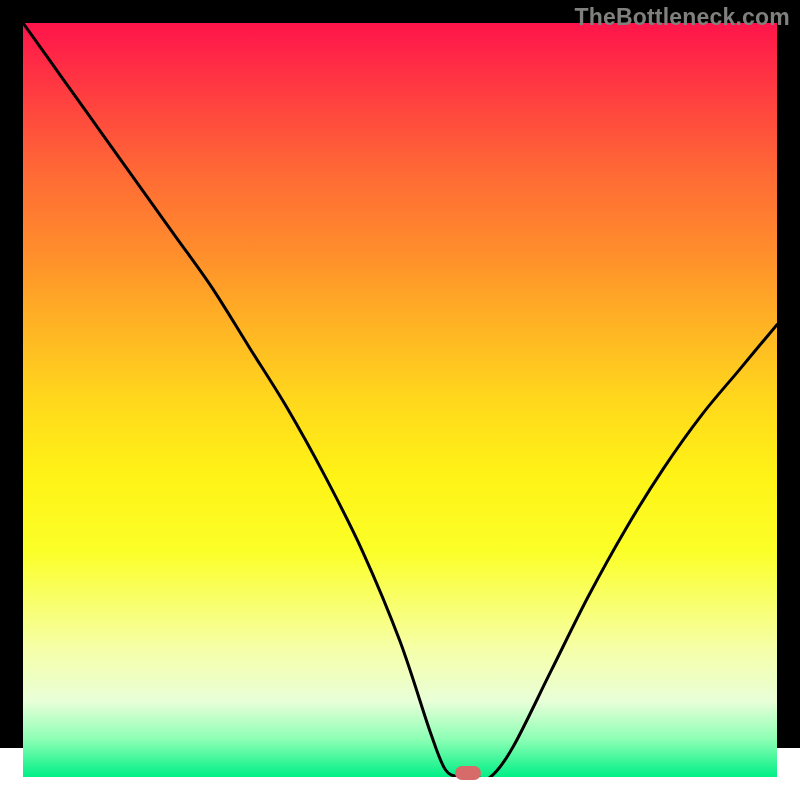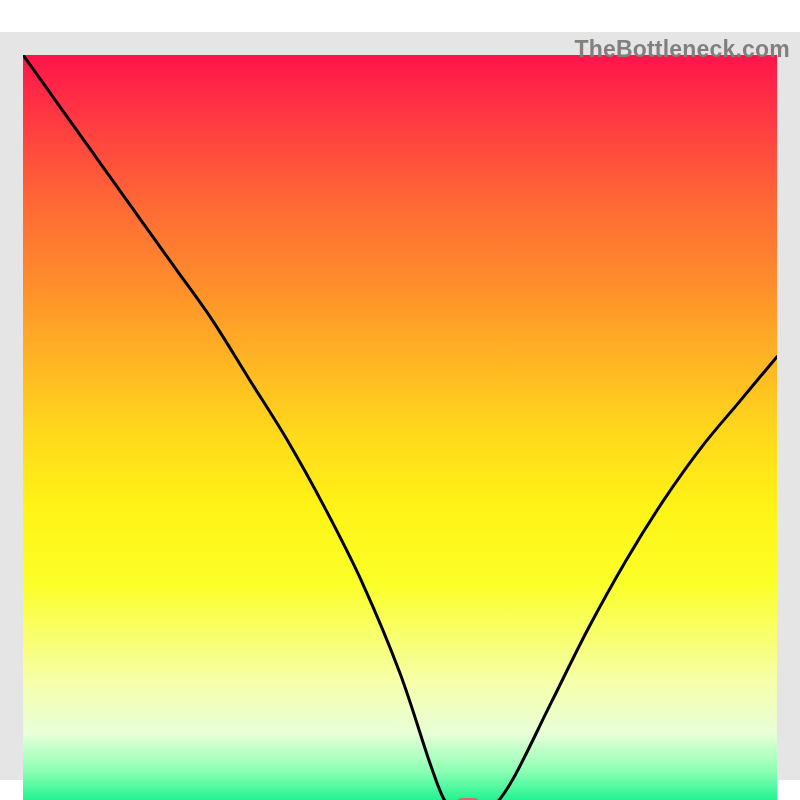--- a/index.html
+++ b/index.html
@@ -1,22 +1,21 @@
 <!DOCTYPE html>
 <html><head>
 <meta charset="utf-8">
 <style>
   * { margin: 0; padding: 0; box-sizing: border-box; }
   html, body { width: 800px; height: 800px; overflow: hidden; }
   .chart-container {
     position: relative;
     width: 800px;
     height: 748px;
-    background: #e5e5e5;
-    margin-top: 32px;
+    background: #000000;
   }
   .plot-area {
     position: absolute;
     left: 23px;
     top: 23px;
     width: 754px;
     height: 754px;
     background: linear-gradient(to bottom,
       #ff144b 0%,
       #ff4040 10%,

